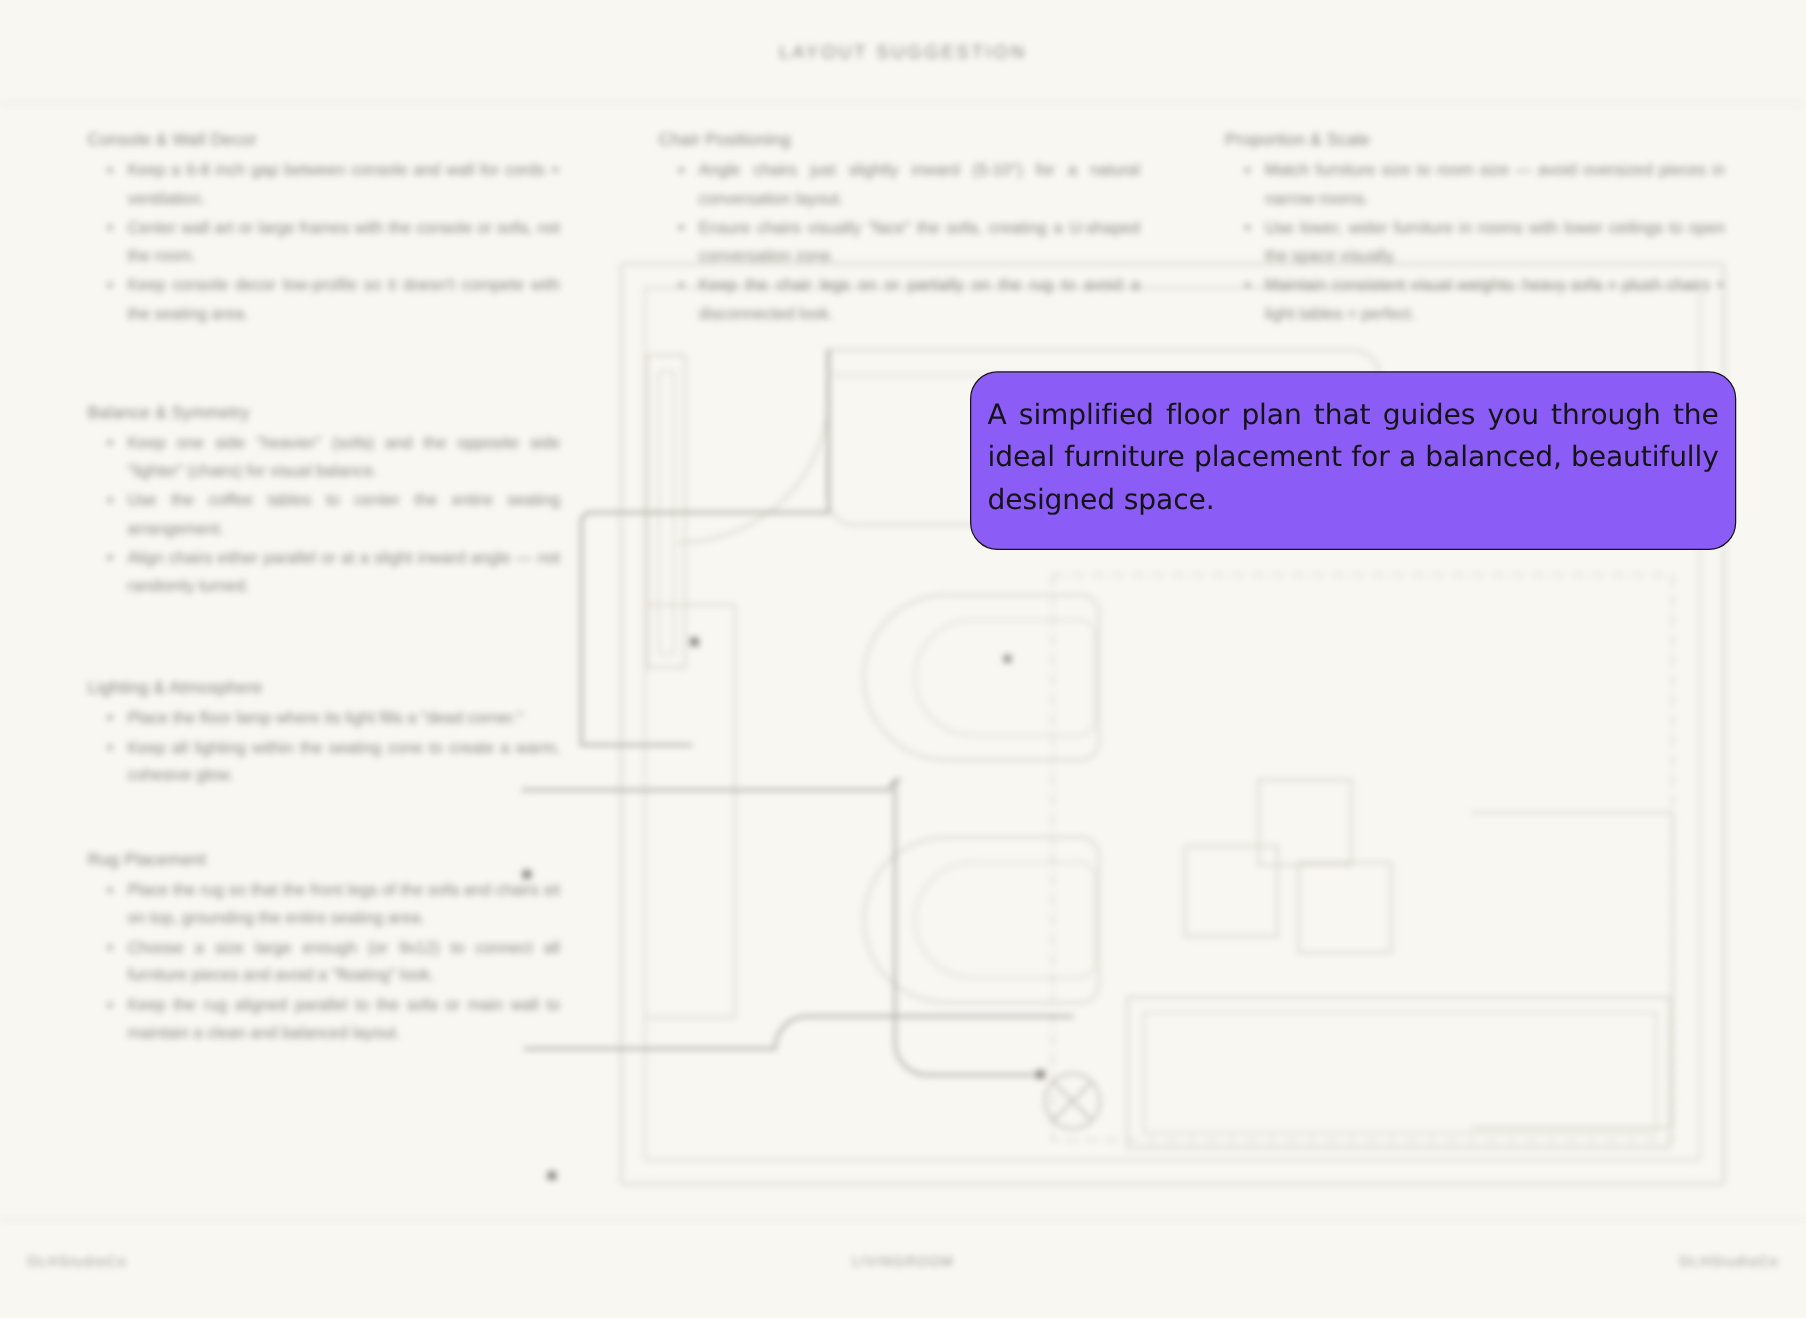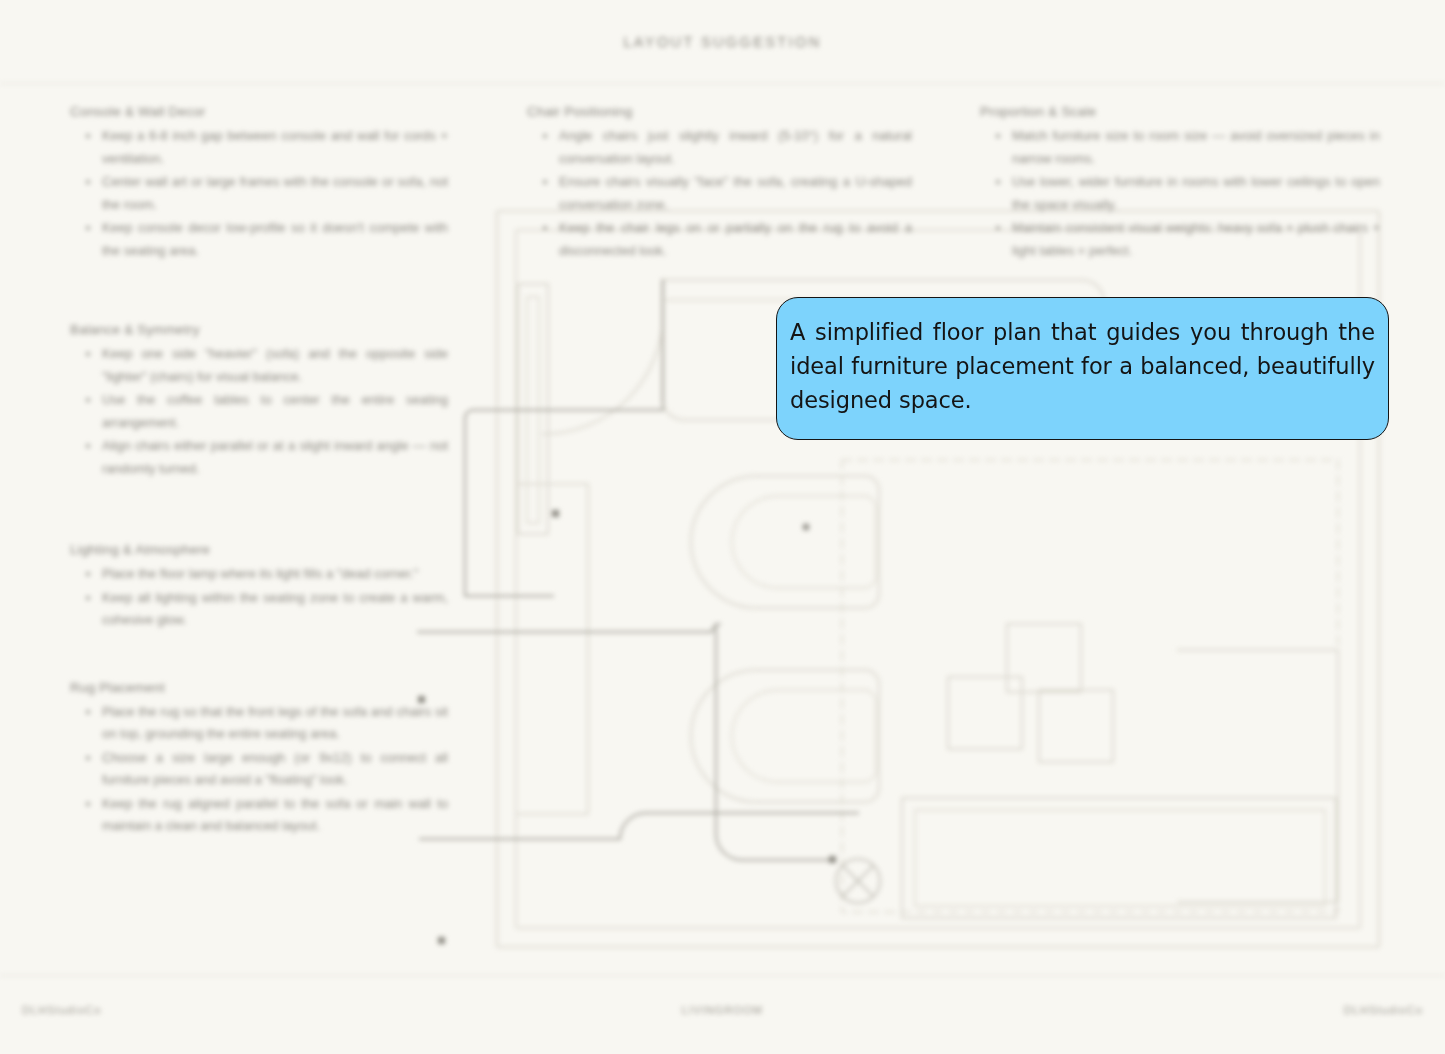--- a/index.html
+++ b/index.html
@@ -83,21 +83,21 @@
   .gap-3{margin-bottom:48px;}
 
   
   #plan{
     position:absolute;left:0;top:84px;width:1445px;height:892px;
   }
 
   
   .callout{
     position:absolute;left:776px;top:297px;width:613px;height:143px;
-    background:#7dd3fc;
+    background:#8b5cf6;
     border:1.9px solid #151515;
     border-radius:22px;
     box-sizing:border-box;
     padding:17px 13px 0 13px;
     z-index:40;
   }
   .callout-text{
     font-size:22.5px;line-height:34px;color:#141414;
     text-align:justify;
     font-family:"DejaVu Sans", sans-serif;

